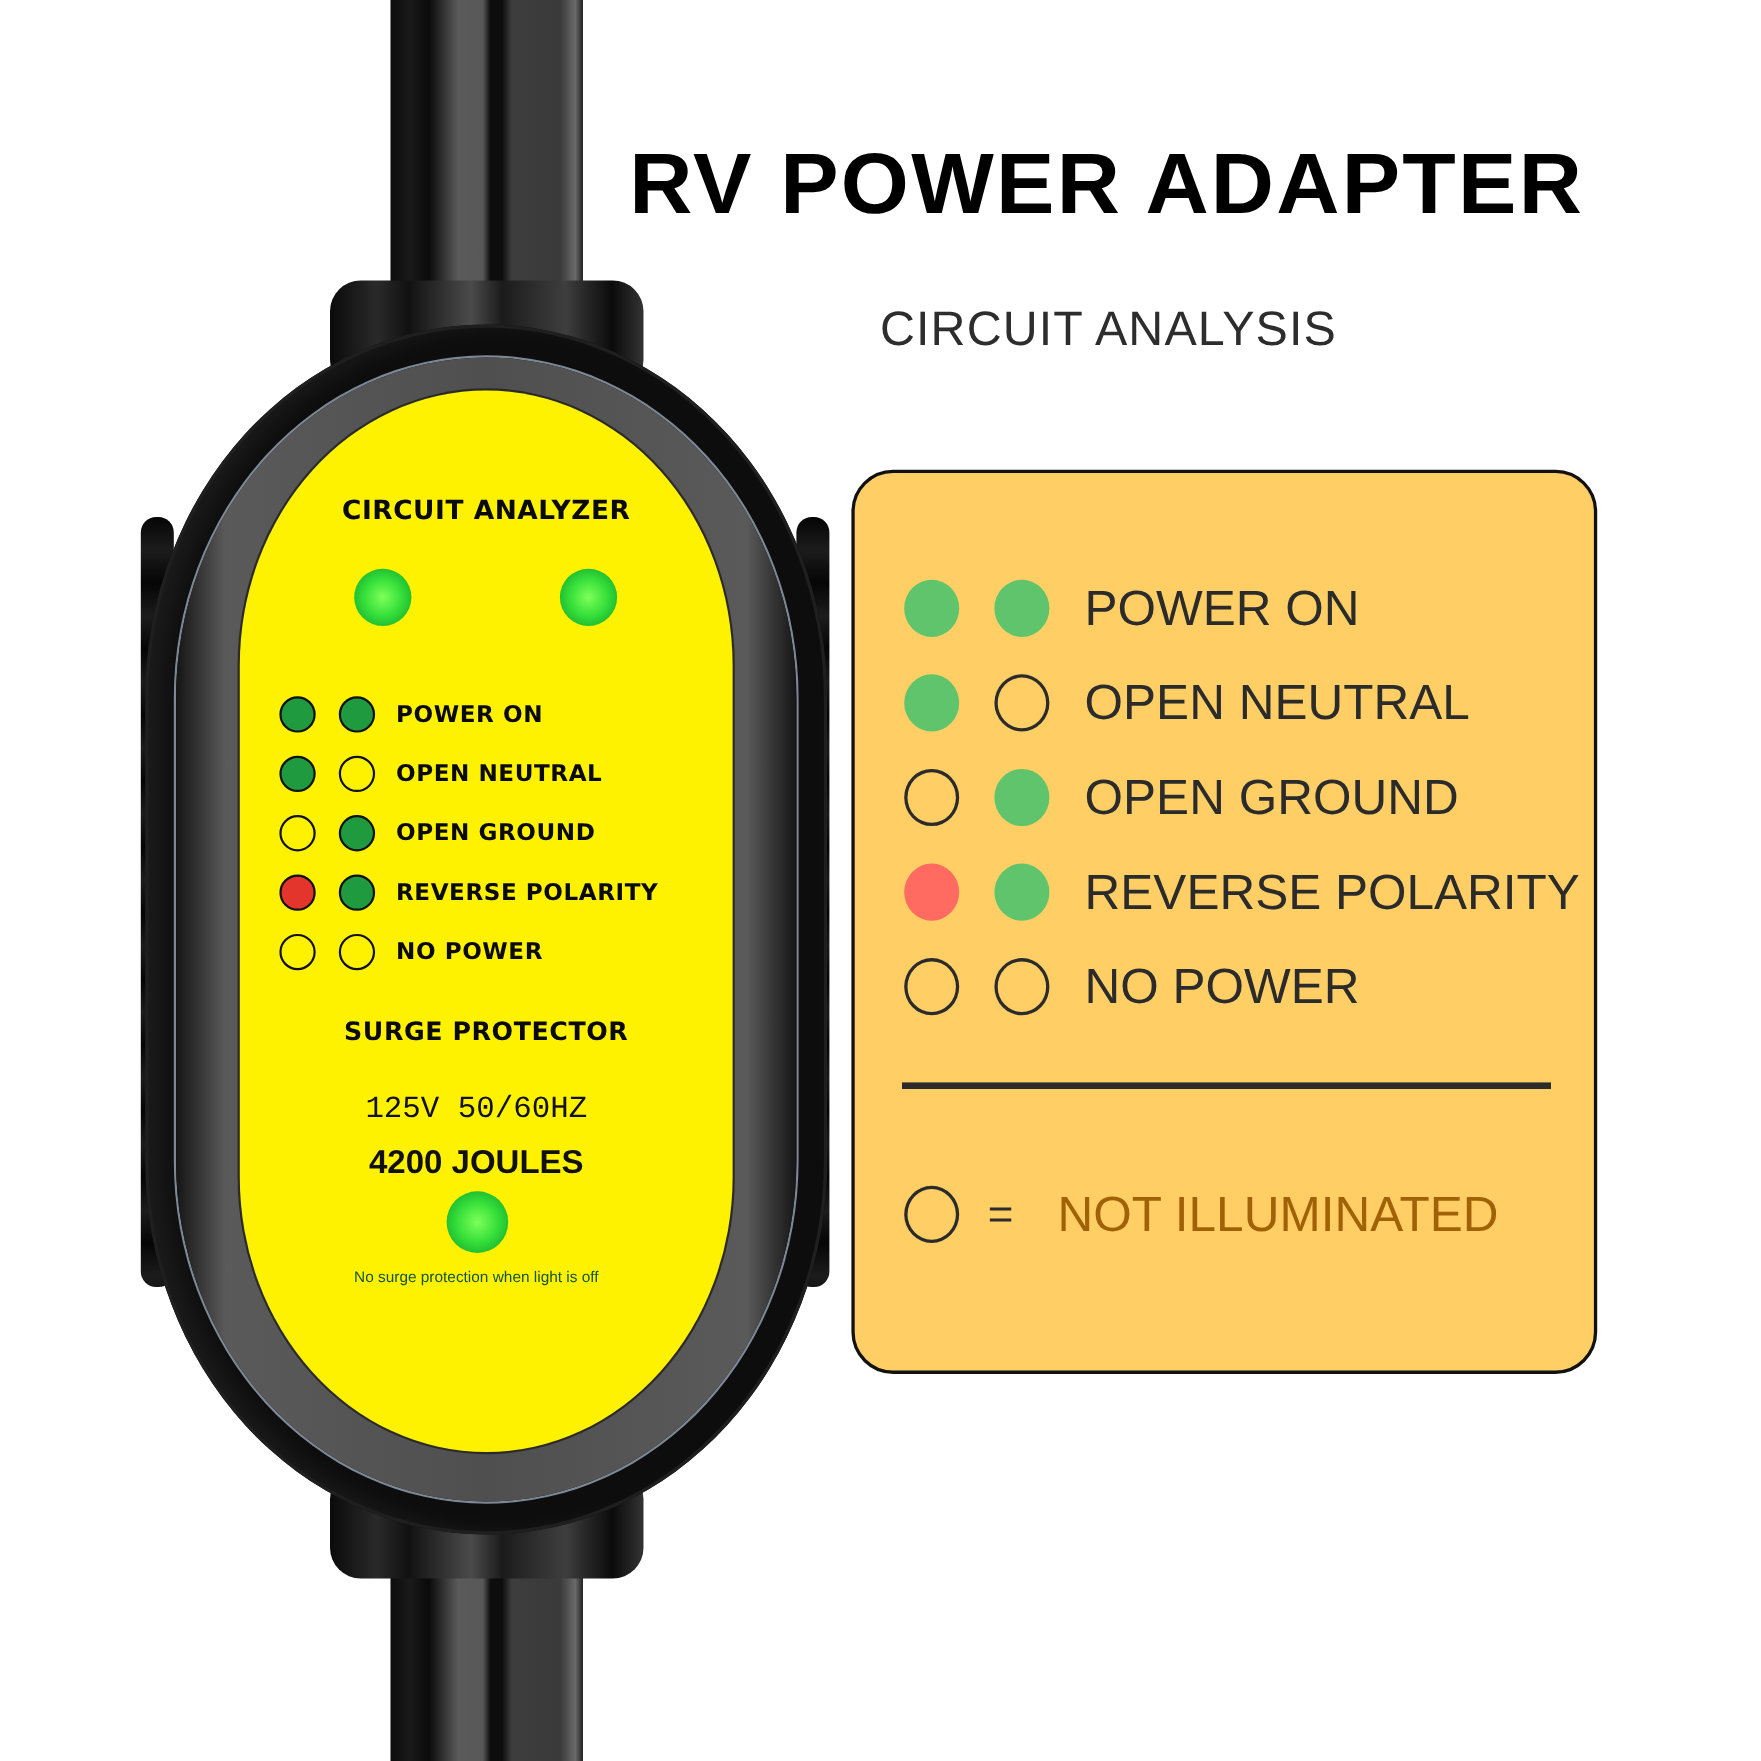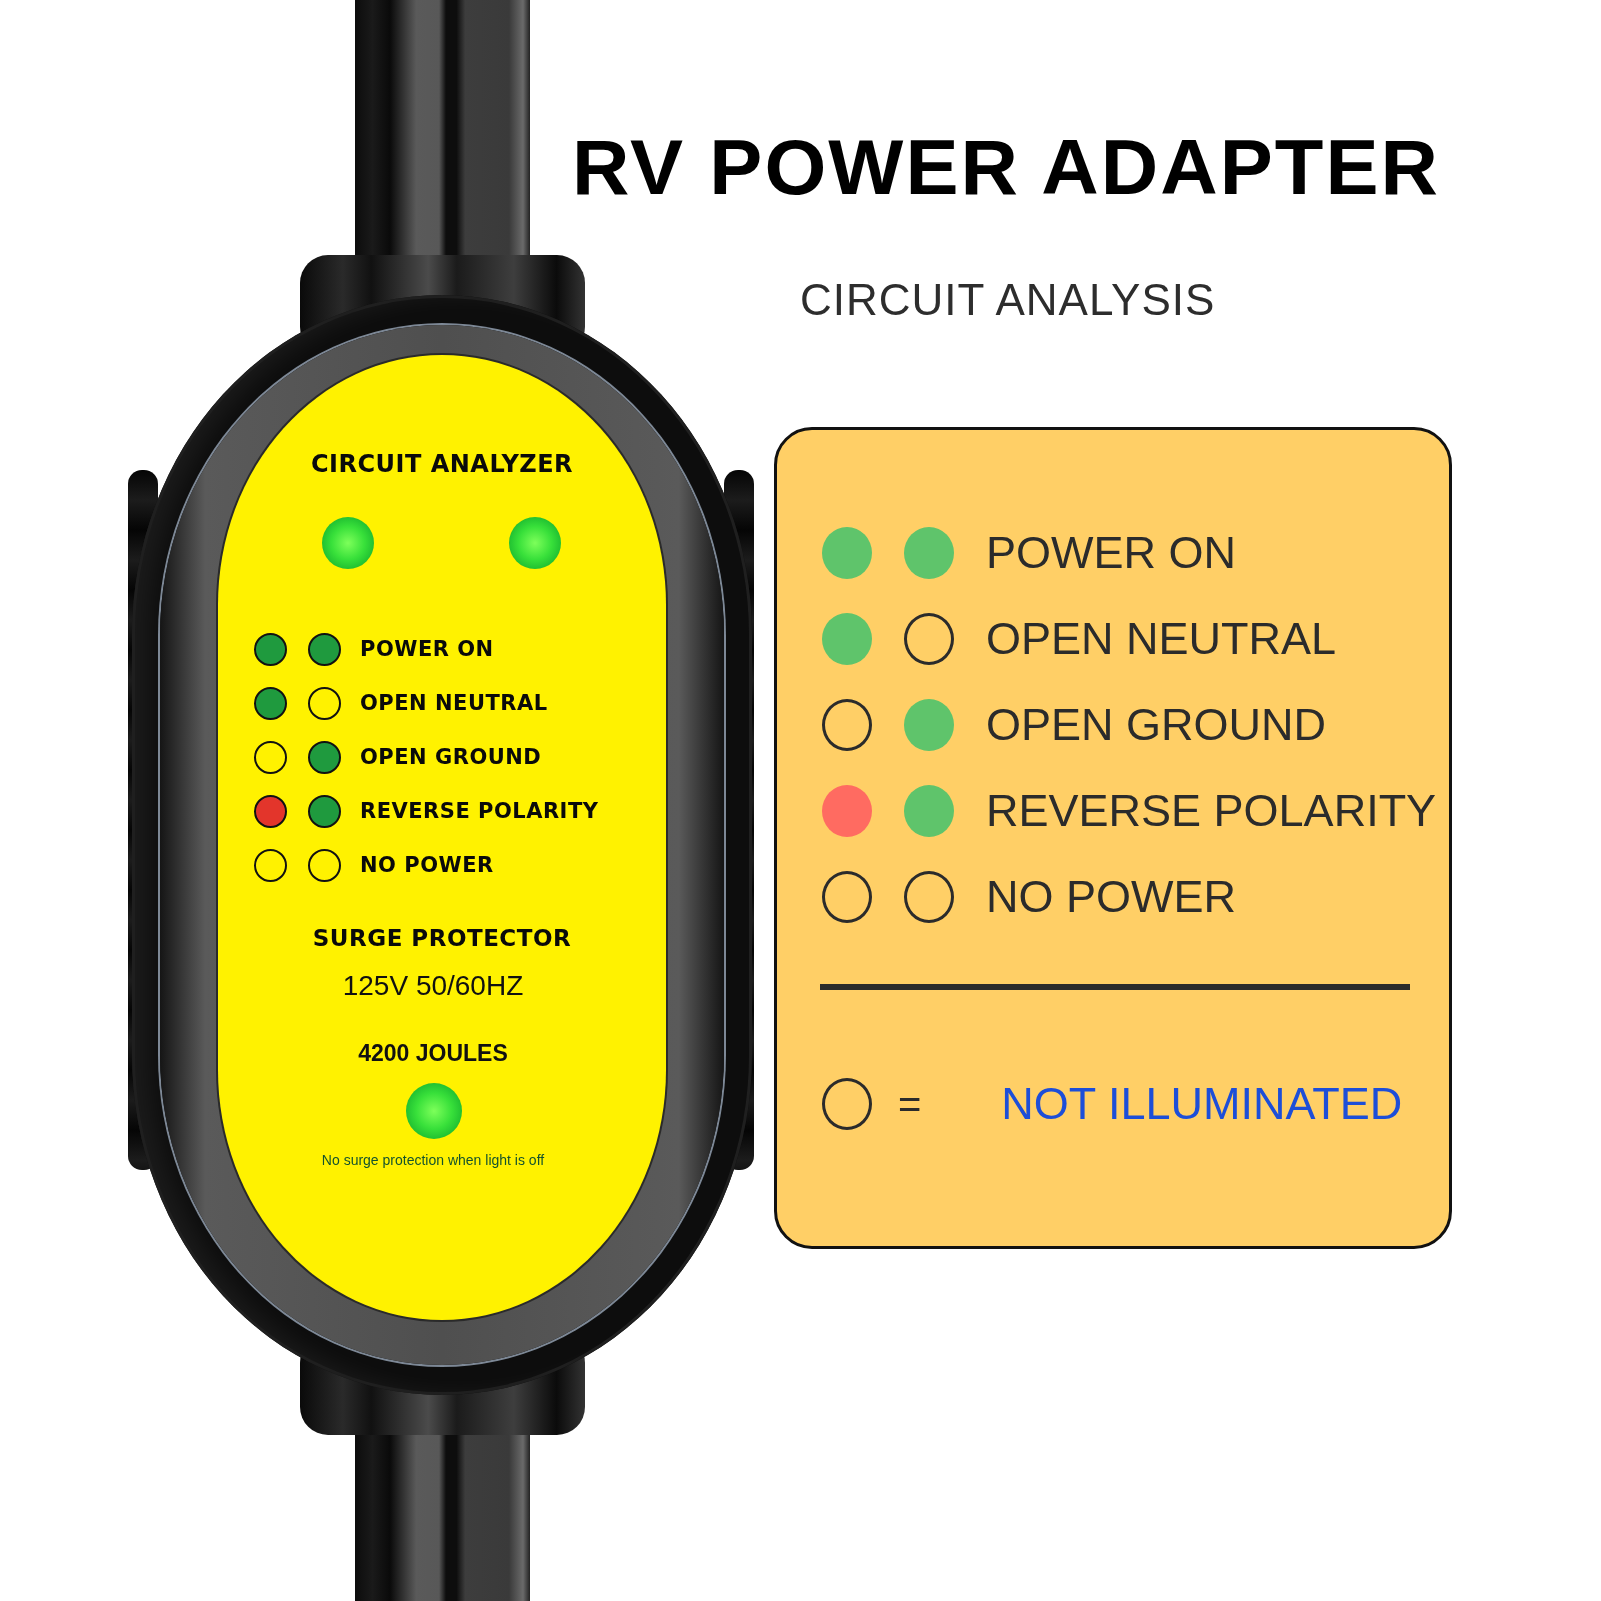--- a/index.html
+++ b/index.html
@@ -28,42 +28,42 @@
 
   .plate-rows { position: absolute; left: 254px; top: 622px; }
   .plate-row { display: flex; align-items: center; height: 54px; }
   .dot-s { width: 33px; height: 33px; border-radius: 50%; border: 2.5px solid #111; box-sizing: border-box; margin-right: 21px; }
   .dot-s.green { background: #1f9a3e; }
   .dot-s.red { background: #e3352b; }
   .dot-s.off { background: transparent; }
   .plate-row-label { font-family: "DejaVu Sans", sans-serif; font-weight: 900; font-size: 21px; color: #0a0a0a; letter-spacing: 0.5px; margin-left: -2px; }
 
   .surge-title { position: absolute; left: 218px; width: 448px; text-align: center; top: 925px; font-size: 23px; font-weight: 900; color: #0a0a0a; font-family: "DejaVu Sans", sans-serif; letter-spacing: 0.5px; }
-  .surge-spec1 { position: absolute; left: 218px; width: 430px; text-align: center; top: 970px; font-size: 28px; color: #111; }
-  .surge-spec2 { position: absolute; left: 218px; width: 430px; text-align: center; top: 1040px; font-size: 23px; font-weight: 700; color: #111; }
+  .surge-spec1 { position: absolute; left: 218px; width: 430px; text-align: center; top: 993px; font-size: 28px; color: #111; font-family: Liberation Mono, monospace; }
+  .surge-spec2 { position: absolute; left: 218px; width: 430px; text-align: center; top: 1040px; font-size: 30px; font-weight: 700; color: #111; }
   .surge-note { position: absolute; left: 218px; width: 430px; text-align: center; top: 1152px; font-size: 14px; color: #14532d; }
 
   
   .main-title { position: absolute; left: 572px; top: 122px; font-size: 78px; font-weight: 700; color: #000; letter-spacing: 2px; transform: scaleX(1.02); transform-origin: left; white-space: nowrap; }
   .sub-title { position: absolute; left: 800px; top: 275px; font-size: 44px; font-weight: 400; color: #2d2d2d; letter-spacing: 1px; white-space: nowrap; }
 
   
   .legend { position: absolute; left: 774px; top: 427px; width: 678px; height: 822px; background: #ffcf66; border: 3px solid #111; border-radius: 38px; box-sizing: border-box; }
   .legend-rows { position: absolute; left: 822px; top: 510px; }
   .legend-row { display: flex; align-items: center; height: 86px; }
   .dot-l { width: 50px; height: 52px; border-radius: 50%; box-sizing: border-box; margin-right: 32px; }
   .dot-l.green { background: #5fc46b; }
   .dot-l.red { background: #ff6b61; }
   .dot-l.off { border: 3px solid #2b2b2b; background: transparent; }
   .legend-label { font-size: 45px; color: #2b2b2b; white-space: nowrap; margin-left: 0; }
   .legend-divider { position: absolute; left: 820px; top: 984px; width: 590px; height: 6px; background: #2b2b2b; }
   .key-row { position: absolute; left: 822px; top: 1078px; display: flex; align-items: center; }
   .key-row .dot-l { margin-right: 26px; }
   .key-eq { font-size: 40px; color: #2b2b2b; margin-right: 40px; }
-  .key-label { font-size: 45px; color: #1d4ed8; white-space: nowrap; margin-left: 40px; }
+  .key-label { font-size: 45px; color: #a16207; white-space: nowrap; }
 </style>
 </head>
 <body>
 
 <div class="cable top"></div>
 <div class="cable bottom"></div>
 <div class="collar top"></div>
 <div class="collar bottom"></div>
 <div class="grip-left"></div>
 <div class="grip-right"></div>

